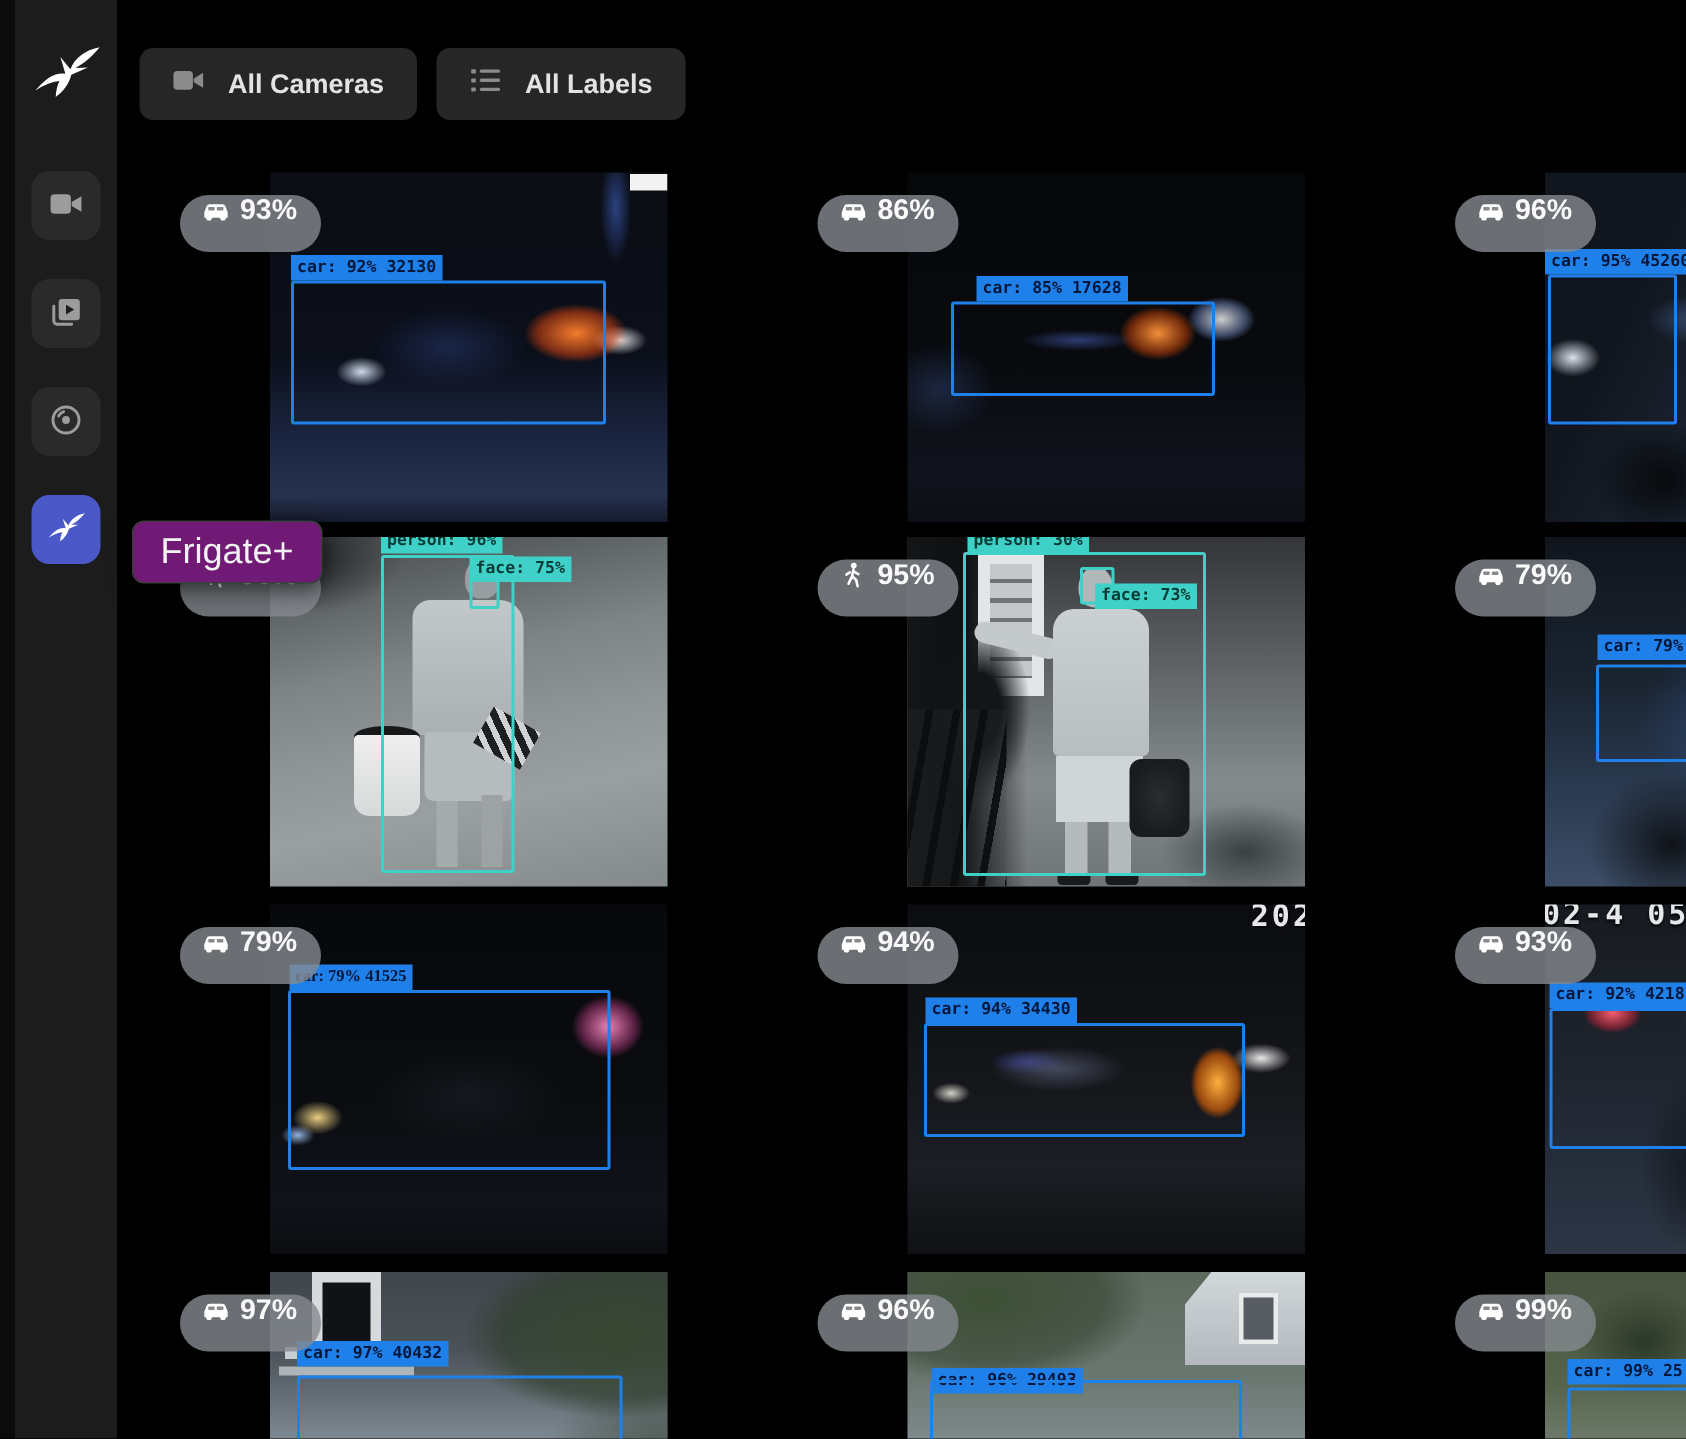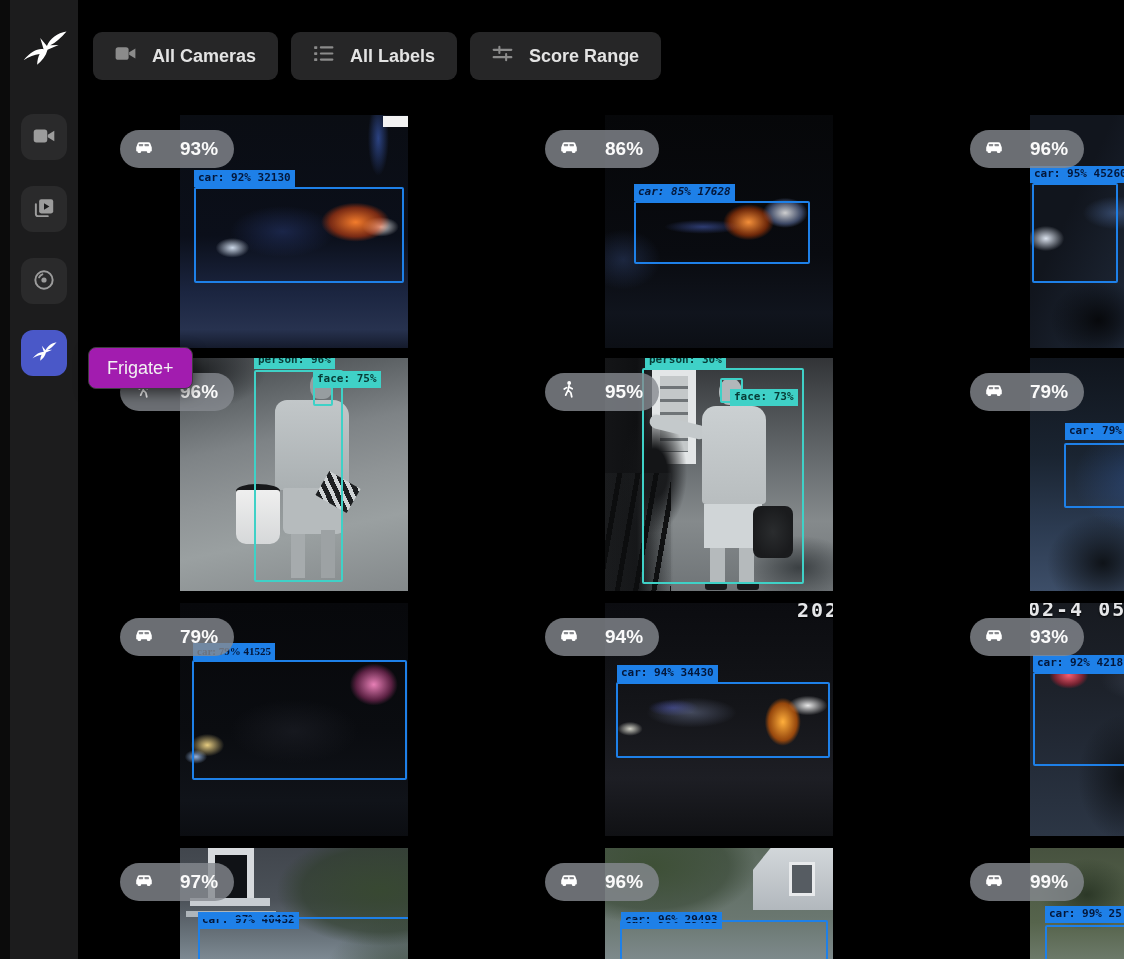--- a/index.html
+++ b/index.html
@@ -10,30 +10,30 @@
   .sidebar{position:absolute;left:10px;top:0;width:68px;height:100%;background:#1c1c1d;display:flex;flex-direction:column;align-items:center;}
   .logo{margin-top:24px;width:50px;height:50px;}
   .nav{margin-top:40px;display:flex;flex-direction:column;gap:26px;}
   .navbtn{width:46px;height:46px;border-radius:12px;background:#2a2a2b;display:flex;align-items:center;justify-content:center;border:none;cursor:pointer;}
   .navbtn.active{background:var(--active-nav,#4a58c8);}
 
   .filters{position:absolute;left:93px;top:32px;display:flex;gap:13px;align-items:flex-end;}
   .fbtn{height:48px;background:#262627;border-radius:9px;display:flex;align-items:center;gap:14px;padding:0 22px 0 20px;color:#e3e3e3;font-size:18px;font-weight:700;border:none;cursor:pointer;white-space:nowrap;}
 
   .cell{position:absolute;width:425px;height:245px;}
-  .thumb{position:absolute;left:68px;top:0;width:228px;height:233px;overflow:hidden;cursor:pointer;padding-left:28px;}
-  .badge{position:absolute;left:8px;top:15px;height:38px;border-radius:19px;background:var(--badge-bg,rgba(134,138,144,.8));display:flex;align-items:center;gap:25px;padding:0 16px 0 13px;color:#fafafa;font-size:19px;font-weight:600;z-index:5;}
+  .thumb{position:absolute;left:68px;top:0;width:265px;height:233px;overflow:hidden;cursor:pointer;padding-left:28px;}
+  .badge{position:absolute;left:8px;top:15px;height:38px;border-radius:19px;background:var(--badge-bg,rgba(134,138,144,.8));display:flex;align-items:flex-start;gap:5px;padding:0 16px 0 13px;color:#fafafa;font-size:19px;font-weight:600;z-index:5;}
 
   .bbox{position:absolute;border:2px solid var(--box-blue,#1e80e8);border-radius:2px;}
   .bbox.cyan{border-color:var(--box-cyan,#3fd1c7);}
   .dlabel{position:absolute;font-family:"DejaVu Sans Mono",monospace;font-weight:700;font-size:11px;line-height:14px;padding:1px 4px 2px;background:var(--box-blue,#1e80e8);color:#04173a;white-space:nowrap;}
   .dlabel.cyan{background:var(--box-cyan,#3fd1c7);color:#073b36;}
   .ts{position:absolute;color:#e6e7e9;font-family:"DejaVu Sans Mono",monospace;font-weight:700;font-size:20px;letter-spacing:2px;text-shadow:0 1px 2px #000;white-space:nowrap;}
 
-  .tooltip{position:absolute;left:88px;top:347px;height:42px;display:flex;align-items:center;padding:0 18px;background:#a21caf;border:1px solid #3d3d3e;border-radius:8px;color:#f2f2f2;font-size:18px;z-index:60;box-shadow:0 4px 14px rgba(0,0,0,.6);}
+  .tooltip{position:absolute;left:88px;top:347px;height:42px;display:flex;align-items:center;padding:0 18px;background:#701a75;border:1px solid #3d3d3e;border-radius:8px;color:#f2f2f2;font-size:24px;z-index:60;box-shadow:0 4px 14px rgba(0,0,0,.6);}
 
   .x{position:absolute;}
 
   
   .s1{background:radial-gradient(46px 26px at 77% 46%,rgba(255,130,45,.95),rgba(230,70,15,.5) 55%,transparent 75%),radial-gradient(26px 14px at 88% 48%,rgba(255,255,255,.85),transparent 70%),radial-gradient(24px 14px at 23% 57%,rgba(225,238,255,.9),transparent 70%),radial-gradient(70px 34px at 45% 50%,rgba(45,65,130,.45),transparent 75%),radial-gradient(14px 50px at 87% 10%,rgba(70,110,220,.55),transparent 75%),linear-gradient(to bottom,#0a0d13 0%,#0b0f1a 52%,#1b2540 76%,#27324f 92%,#151b2c 100%);}
   .s2{background:radial-gradient(34px 24px at 63% 46%,rgba(255,150,60,.95),rgba(210,70,5,.5) 55%,transparent 75%),radial-gradient(30px 20px at 79% 42%,rgba(255,255,255,.8),rgba(150,180,255,.35) 55%,transparent 75%),radial-gradient(55px 10px at 43% 48%,rgba(90,120,235,.45),transparent 70%),radial-gradient(50px 40px at 8% 62%,rgba(70,100,170,.3),transparent 75%),linear-gradient(to bottom,#060709 0%,#090b10 60%,#10141d 85%,#0c0f15 100%);}
   .s3{background:radial-gradient(26px 18px at 7% 53%,rgba(235,243,255,.92),transparent 70%),radial-gradient(45px 22px at 38% 42%,rgba(100,140,210,.4),transparent 75%),radial-gradient(60px 50px at 30% 88%,rgba(5,6,8,.9),transparent 80%),linear-gradient(115deg,#11151d 25%,#1d2635 55%,#31405a 85%,#3c4d6b 100%);}
   .s4{background:radial-gradient(90px 50px at 8% 6%,rgba(20,22,24,.8),transparent 75%),linear-gradient(168deg,#46494d 0%,#5c6164 16%,#7e8386 36%,#8f9496 55%,#9aa0a1 72%,#84898b 100%);}
   .s5{background:linear-gradient(to right,#141517 0%,#0f1012 14%,rgba(20,21,23,0) 30%),radial-gradient(70px 40px at 85% 90%,#3b4043,transparent 80%),linear-gradient(to bottom,#323437 0%,#4d5154 22%,#6b7073 48%,#858a8c 70%,#6f7477 100%);}
   .s6{background:radial-gradient(40px 28px at 55% 45%,rgba(245,252,255,.95),rgba(150,195,255,.5) 55%,transparent 75%),radial-gradient(90px 70px at 50% 52%,rgba(60,110,200,.35),transparent 78%),radial-gradient(70px 60px at 32% 88%,rgba(8,10,12,.85),transparent 80%),linear-gradient(to bottom,#10151d 0%,#1a2431 42%,#2b3a50 72%,#3d4e68 100%);}
@@ -43,21 +43,21 @@
   .s10{background:radial-gradient(130px 70px at 88% 18%,rgba(55,72,48,.95),rgba(45,60,40,.6) 60%,transparent 80%),radial-gradient(110px 90px at 100% 60%,rgba(48,64,44,.9),transparent 80%),radial-gradient(80px 28px at 52% 78%,rgba(18,22,28,.95),rgba(25,30,38,.6) 60%,transparent 80%),radial-gradient(14px 7px at 30% 84%,rgba(255,130,100,.9),transparent 75%),linear-gradient(to bottom,#41464d 0%,#4b5158 22%,#6d7880 40%,#93a0ab 58%,#a9b4bd 78%,#99a3ac 100%);}
   .s11{background:radial-gradient(130px 70px at 20% 8%,rgba(60,78,52,.95),rgba(50,66,46,.55) 60%,transparent 82%),radial-gradient(95px 34px at 50% 70%,rgba(28,36,46,.95),rgba(32,40,50,.5) 62%,transparent 80%),radial-gradient(16px 9px at 72% 72%,rgba(255,120,80,.9),transparent 75%),linear-gradient(to bottom,#5c6a5e 0%,#6a7770 30%,#828e92 52%,#9aa5aa 75%,#a8b1b5 100%);}
   .s12{background:radial-gradient(60px 45px at 25% 20%,rgba(40,52,36,.9),transparent 80%),radial-gradient(70px 50px at 75% 15%,rgba(52,64,44,.85),transparent 80%),linear-gradient(to bottom,#47523f 0%,#56644c 32%,#6d7a6a 48%,#8e9994 62%,#a4adab 80%,#9aa4a2 100%);}
 
   
   #t1 .whiterect{right:0;top:1px;width:25px;height:11px;background:#f2f2f2;}
   #t1 .bbox{left:14px;top:72px;width:210px;height:96px;}
   #t1 .dlabel{left:14px;top:55px;}
 
   #t2 .bbox{left:29px;top:86px;width:176px;height:63px;}
-  #t2 .dlabel{left:29px;top:69px;font-style:italic;}
+  #t2 .dlabel{left:46px;top:69px;}
 
   #t3 .bbox{left:2px;top:68px;width:86px;height:100px;}
   #t3 .dlabel{left:0;top:51px;}
 
   #t4 .p-head{left:130px;top:14px;width:23px;height:27px;background:#979da0;border-radius:50% 50% 42% 42%;}
   #t4 .p-body{left:95px;top:42px;width:74px;height:90px;background:linear-gradient(#c2c7c9,#aab0b2);border-radius:12px 16px 4px 4px;}
   #t4 .p-shorts{left:103px;top:130px;width:60px;height:46px;background:#b6bbbd;border-radius:2px 2px 6px 6px;}
   #t4 .p-leg1{left:111px;top:176px;width:14px;height:44px;background:#a6abad;}
   #t4 .p-leg2{left:141px;top:172px;width:14px;height:48px;background:#9da2a4;}
   #t4 .item{left:140px;top:120px;width:36px;height:28px;background:repeating-linear-gradient(35deg,#1d1f21 0 5px,#cfd3d5 5px 9px);transform:rotate(30deg);}
@@ -97,21 +97,21 @@
   #t8 .ts{right:-6px;top:-5px;}
 
   #t9 .bbox{left:3px;top:69px;width:230px;height:94px;}
   #t9 .dlabel{left:3px;top:52px;}
   #t9 .ts{left:-2px;top:-6px;}
 
   #t10 .doorframe{left:28px;top:0;width:46px;height:50px;border:7px solid #d7dadd;border-bottom:none;background:#101216;}
   #t10 .step{left:10px;top:50px;width:80px;height:8px;background:#c8cdd2;}
   #t10 .step2{left:6px;top:63px;width:90px;height:6px;background:#aeb5ba;}
   #t10 .bbox{left:18px;top:69px;width:217px;height:150px;}
-  #t10 .dlabel{left:18px;top:64px;}
+  #t10 .dlabel{left:18px;top:46px;}
 
   #t11 .house{right:0;top:0;width:80px;height:62px;background:linear-gradient(#d2d7da,#b2b8bd);clip-path:polygon(22% 0,100% 0,100% 100%,0 100%,0 35%);}
   #t11 .window{right:18px;top:14px;width:26px;height:34px;background:#565c62;border:3px solid #e8eaec;}
   #t11 .bbox{left:15px;top:72px;width:208px;height:140px;}
   #t11 .dlabel{left:16px;top:64px;}
   #t12 .bbox{left:15px;top:77px;width:230px;height:120px;}
   #t12 .dlabel{left:15px;top:58px;}
 </style>
 </head>
 <body>
@@ -171,28 +171,20 @@
             <path d="M9.5 6.2h11M9.5 12h11M9.5 17.8h11"></path>
           </g>
           <g fill="#8b8b8b">
             <rect x="3" y="5" width="3" height="2.6" rx="0.6"></rect>
             <rect x="3" y="10.8" width="3" height="2.6" rx="0.6"></rect>
             <rect x="3" y="16.6" width="3" height="2.6" rx="0.6"></rect>
           </g>
         </svg></span>
     <span>All Labels</span>
   </button>
-  <button class="fbtn">
-    <span><svg viewBox="0 0 24 24" width="25" height="25">
-          <g stroke="#8b8b8b" stroke-width="2" stroke-linecap="round">
-            <path d="M3.5 8.5h17M3.5 15.5h17M9 5.5v6M15.5 12.5v6"></path>
-          </g>
-        </svg></span>
-    <span>Score Range</span>
-  </button>
 </div>
 
 <div class="cell" style="left:112px;top:115px">
   <div class="badge">
     <span><svg viewBox="0 0 24 24" width="22" height="22">
           <path fill="#fff" d="M3.5 16.5v-4l1.6-4.2A2.3 2.3 0 0 1 7.3 6.8h9.4a2.3 2.3 0 0 1 2.2 1.5l1.6 4.2v4h-1.3a2.1 2.1 0 0 1-4.2 0H9a2.1 2.1 0 0 1-4.2 0z"></path>
           <circle cx="6.9" cy="16.6" r="1.5" fill="#fff"></circle>
           <circle cx="17.1" cy="16.6" r="1.5" fill="#fff"></circle>
           <rect x="6.4" y="8.7" width="4.6" height="2.5" rx="0.5" fill="#87898d"></rect>
           <rect x="12.6" y="8.7" width="4.8" height="2.5" rx="0.5" fill="#87898d"></rect>

